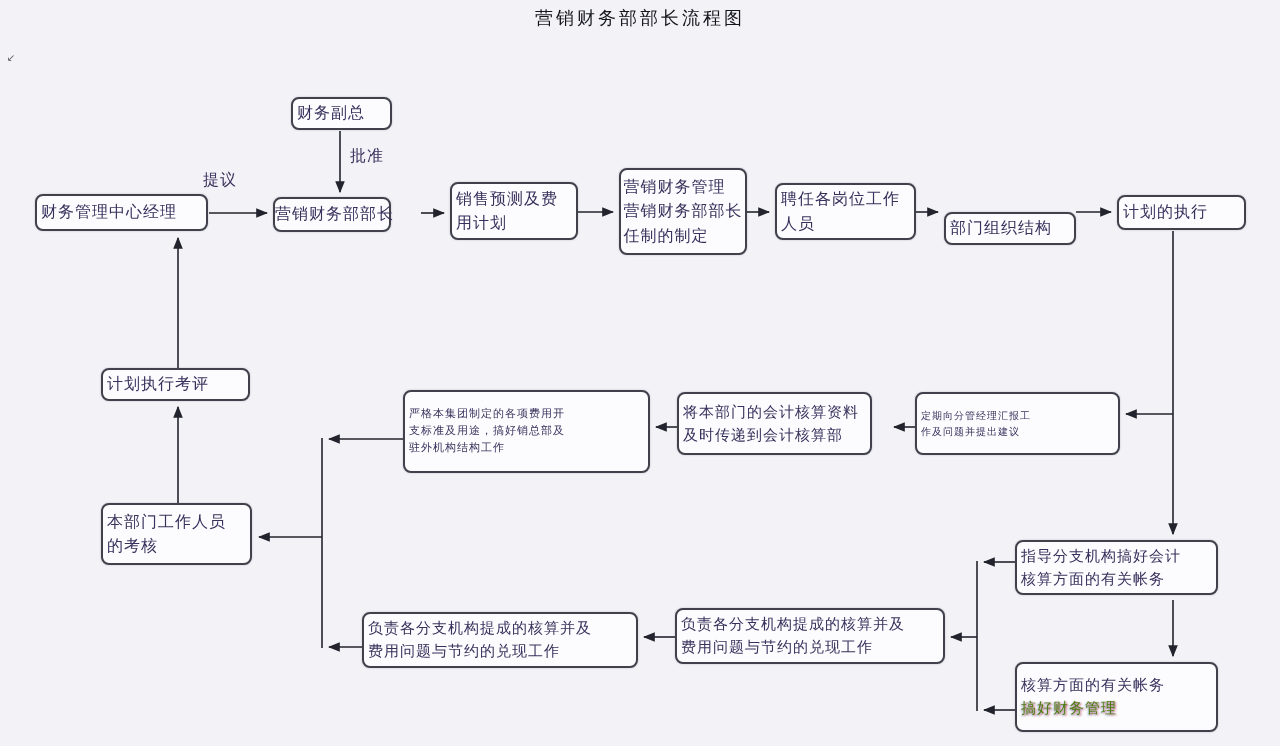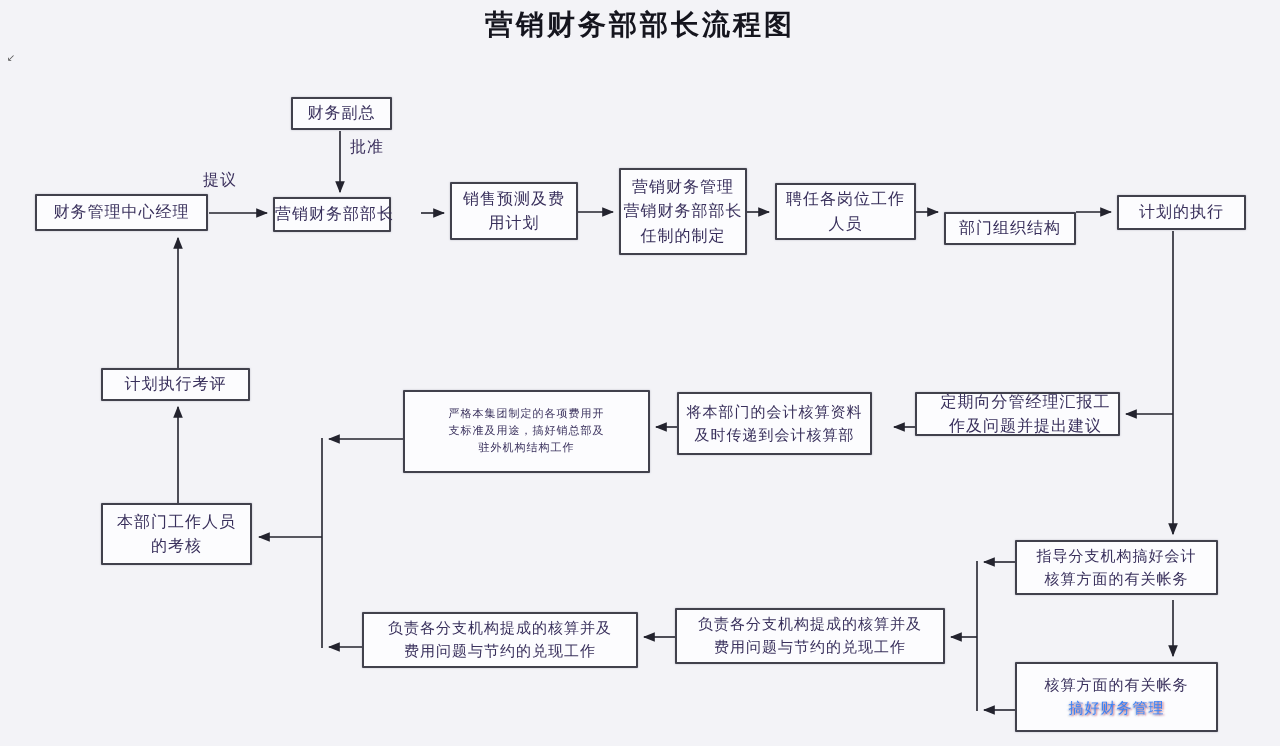--- a/index.html
+++ b/index.html
@@ -3,38 +3,38 @@
 <meta charset="utf-8">
 <style>
   html,body{margin:0;padding:0;}
   body{
     width:1280px;height:746px;position:relative;overflow:hidden;
     background:#f3f3f7;
     font-family:"DejaVu Sans", sans-serif;
   }
   .page-title{
     position:absolute;top:6px;left:0;width:100%;text-align:center;
-    font-size:28px;font-weight:bold;color:#15151e;letter-spacing:3px;
+    font-size:18px;font-weight:normal;color:#15151e;letter-spacing:3px;
   }
   .corner-mark{
     position:absolute;left:7px;top:52px;font-size:10px;color:#555;
   }
   #edges-svg{position:absolute;left:0;top:0;width:1280px;height:746px;}
   .edge{fill:none;stroke:#23232e;stroke-width:1.6px;}
   .node{
     position:absolute;box-sizing:border-box;
-    background:#fcfcfe;border:2px solid #41414c;border-radius:1px;
-    display:flex;align-items:center;justify-content:center;text-align:center;
+    background:#fcfcfe;border:2px solid #41414c;border-radius:8px;
+    display:flex;align-items:center;justify-content:center;text-align:left;
     color:#39305c;font-size:16px;
     box-shadow:0 0 2px rgba(70,70,100,.35);
   }
   .node-label{width:100%;padding:1px 4px;}
   .node-line{line-height:1.52;letter-spacing:1px;white-space:nowrap;}
   .smudge{
-    color:#3b82f6;
+    color:#4d7c0f;
     text-shadow:1.5px .5px 2px rgba(170,40,70,.65), -1px 1px 2px rgba(40,90,150,.45);
   }
   .edge-label{
     position:absolute;color:#3a2f5c;font-size:16px;letter-spacing:1px;
   }
 </style>
 </head>
 <body>
 
 <div class="page-title">营销财务部部长流程图</div>
@@ -127,21 +127,21 @@
         <div class="node-line">支标准及用途，搞好销总部及</div>
         <div class="node-line">驻外机构结构工作</div>
       </div>
     </div>
     <div class="node" style="left: 677px; top: 392px; width: 195px; height: 63px; font-size: 15px;">
       <div class="node-label">
         <div class="node-line">将本部门的会计核算资料</div>
         <div class="node-line">及时传递到会计核算部</div>
       </div>
     </div>
-    <div class="node" style="left: 915px; top: 392px; width: 205px; height: 44px; font-size: 16px; padding-left: 16px;">
+    <div class="node" style="left: 915px; top: 392px; width: 205px; height: 63px; font-size: 10px;">
       <div class="node-label">
         <div class="node-line">定期向分管经理汇报工</div>
         <div class="node-line">作及问题并提出建议</div>
       </div>
     </div>
     <div class="node" style="left: 101px; top: 503px; width: 151px; height: 62px;">
       <div class="node-label">
         <div class="node-line">本部门工作人员</div>
         <div class="node-line">的考核</div>
       </div>
@@ -166,14 +166,14 @@
     </div>
     <div class="node" style="left: 1015px; top: 662px; width: 203px; height: 70px; font-size: 15px;">
       <div class="node-label">
         <div class="node-line">核算方面的有关帐务</div>
         <div class="node-line smudge">搞好财务管理</div>
       </div>
     </div>
   </div>
 <div id="labels">
     <div class="edge-label" style="left: 203px; top: 170px;">提议</div>
-    <div class="edge-label" style="left: 350px; top: 137px;">批准</div>
+    <div class="edge-label" style="left: 350px; top: 146px;">批准</div>
   </div>
 
 </body></html>

